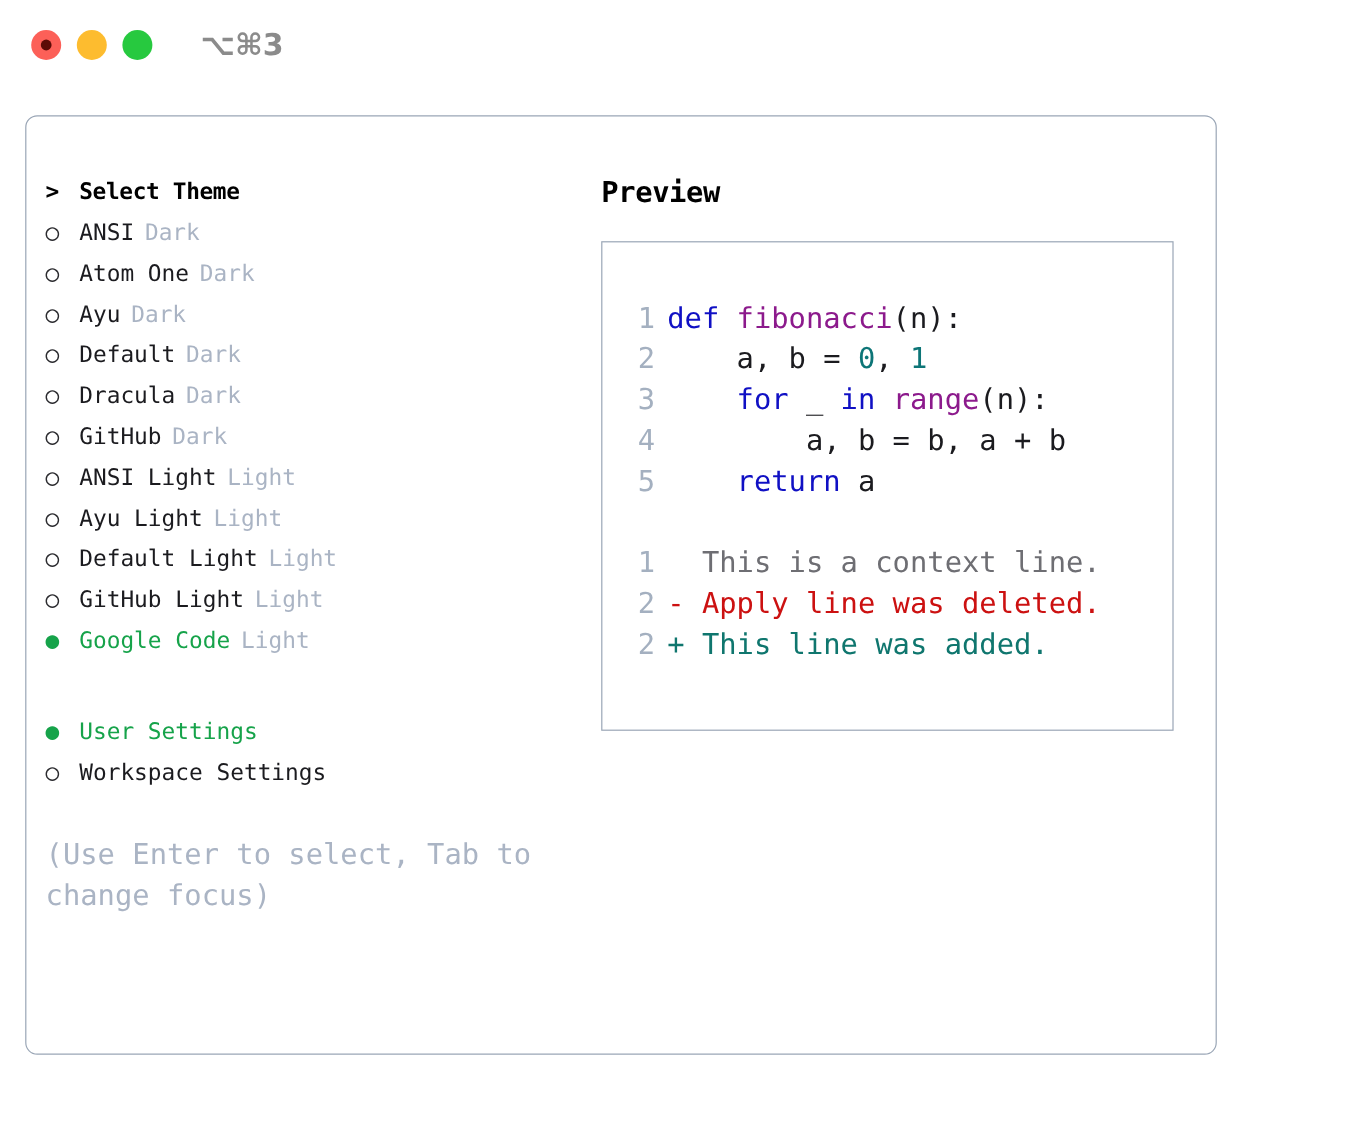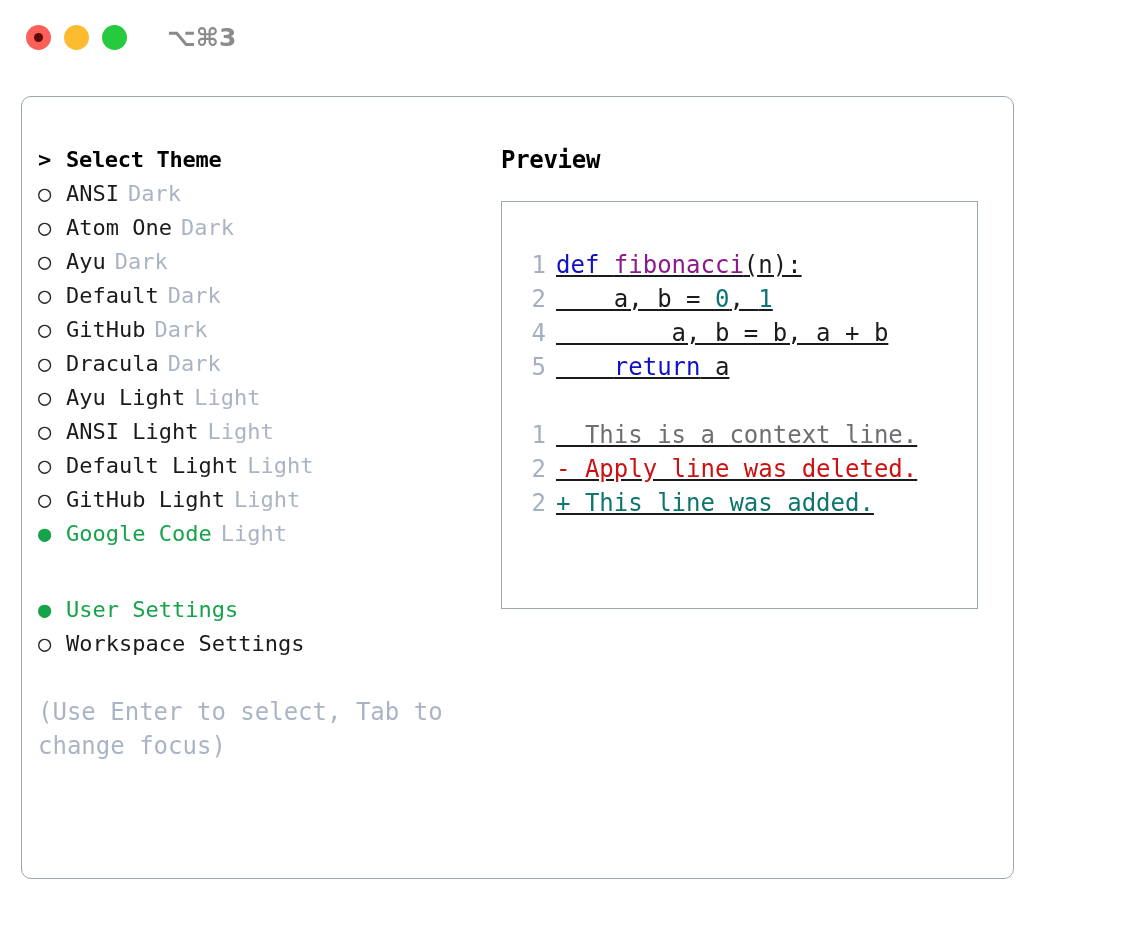--- a/index.html
+++ b/index.html
@@ -89,21 +89,21 @@
   .left-col {
     position: absolute;
     left: 16px;
     top: 46px;
     width: 440px;
   }
 
   .row {
     height: 34px;
     line-height: 34px;
-    font-size: 22px;
+    font-size: 19px;
     white-space: nowrap;
     display: block;
     color: #1b1b1f;
   }
 
   .heading {
     font-weight: 700;
     color: #000000;
     letter-spacing: -0.3px;
   }
@@ -166,21 +166,20 @@
     background: #ffffff;
     padding: 46px 0 0 0;
   }
   .code-line {
     height: 34px;
     line-height: 34px;
     font-size: 24px;
     white-space: pre;
     padding-left: 18px;
     color: #1b1b1f;
-    text-decoration: underline;
   }
   .ln {
     display: inline-block;
     width: 26px;
     text-align: right;
     color: #a4b0c0;
     margin-right: 10px;
   }
   .kw   { color: #1010c4; }
   .fn   { color: #8c1a8c; }
@@ -211,24 +210,24 @@
 
       <div class="row heading">
         <span class="caret">&gt;</span><span>Select Theme</span>
       </div>
 
       <div id="theme-list">
           <div class="row"><span class="marker">○</span><span class="label">ANSI</span><span class="badge">Dark</span></div>
           <div class="row"><span class="marker">○</span><span class="label">Atom One</span><span class="badge">Dark</span></div>
           <div class="row"><span class="marker">○</span><span class="label">Ayu</span><span class="badge">Dark</span></div>
           <div class="row"><span class="marker">○</span><span class="label">Default</span><span class="badge">Dark</span></div>
+          <div class="row"><span class="marker">○</span><span class="label">Dracula</span><span class="badge">Dark</span></div>
           <div class="row"><span class="marker">○</span><span class="label">GitHub</span><span class="badge">Dark</span></div>
-          <div class="row"><span class="marker">○</span><span class="label">Dracula</span><span class="badge">Dark</span></div>
+          <div class="row"><span class="marker">○</span><span class="label">ANSI Light</span><span class="badge">Light</span></div>
           <div class="row"><span class="marker">○</span><span class="label">Ayu Light</span><span class="badge">Light</span></div>
-          <div class="row"><span class="marker">○</span><span class="label">ANSI Light</span><span class="badge">Light</span></div>
           <div class="row"><span class="marker">○</span><span class="label">Default Light</span><span class="badge">Light</span></div>
           <div class="row"><span class="marker">○</span><span class="label">GitHub Light</span><span class="badge">Light</span></div>
           <div class="row"><span class="marker on">●</span><span class="label sel">Google Code</span><span class="badge">Light</span></div>
         </div>
 
       <div class="spacer-lg"></div>
 
 
       <div id="apply-list">
           <div class="row"><span class="marker on">●</span><span class="label sel">User Settings</span></div>
@@ -239,20 +238,21 @@
 
       <div class="hint">(Use Enter to select, Tab to change focus)</div>
     </div>
 
     <div class="right-col">
       <div class="preview-title">Preview</div>
       <div class="preview-box">
         <div id="code-block">
             <div class="code-line"><span class="ln">1</span><span class="kw">def </span><span class="fn">fibonacci</span><span class="pl">(n):</span></div>
             <div class="code-line"><span class="ln">2</span><span class="pl">    a, b = </span><span class="num">0</span><span class="pl">, </span><span class="num">1</span></div>
+            <div class="code-line"><span class="ln">3</span><span class="pl">    </span><span class="kw">for</span><span class="pl"> _ </span><span class="kw">in</span><span class="pl"> </span><span class="fn">range</span><span class="pl">(n):</span></div>
             <div class="code-line"><span class="ln">4</span><span class="pl">        a, b = b, a + b</span></div>
             <div class="code-line"><span class="ln">5</span><span class="pl">    </span><span class="kw">return</span><span class="pl"> a</span></div>
           </div>
         <div class="blank-line"></div>
         <div id="diff-block">
             <div class="code-line"><span class="ln">1</span><span class="ctx">  This is a context line.</span></div>
             <div class="code-line"><span class="ln">2</span><span class="del">- Apply line was deleted.</span></div>
             <div class="code-line"><span class="ln">2</span><span class="add">+ This line was added.</span></div>
           </div>
       </div>

